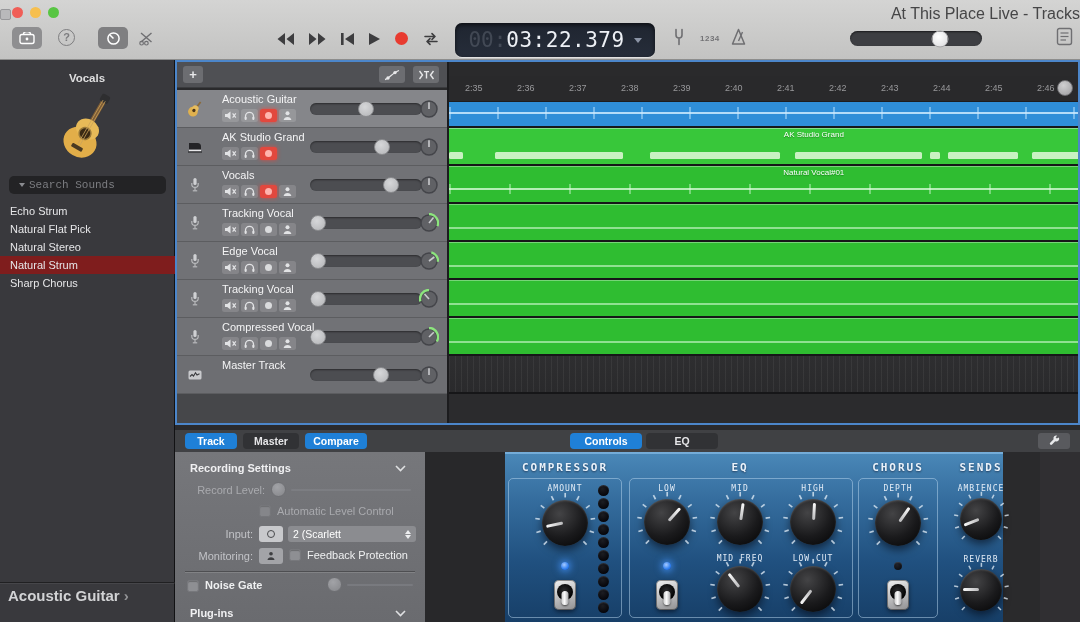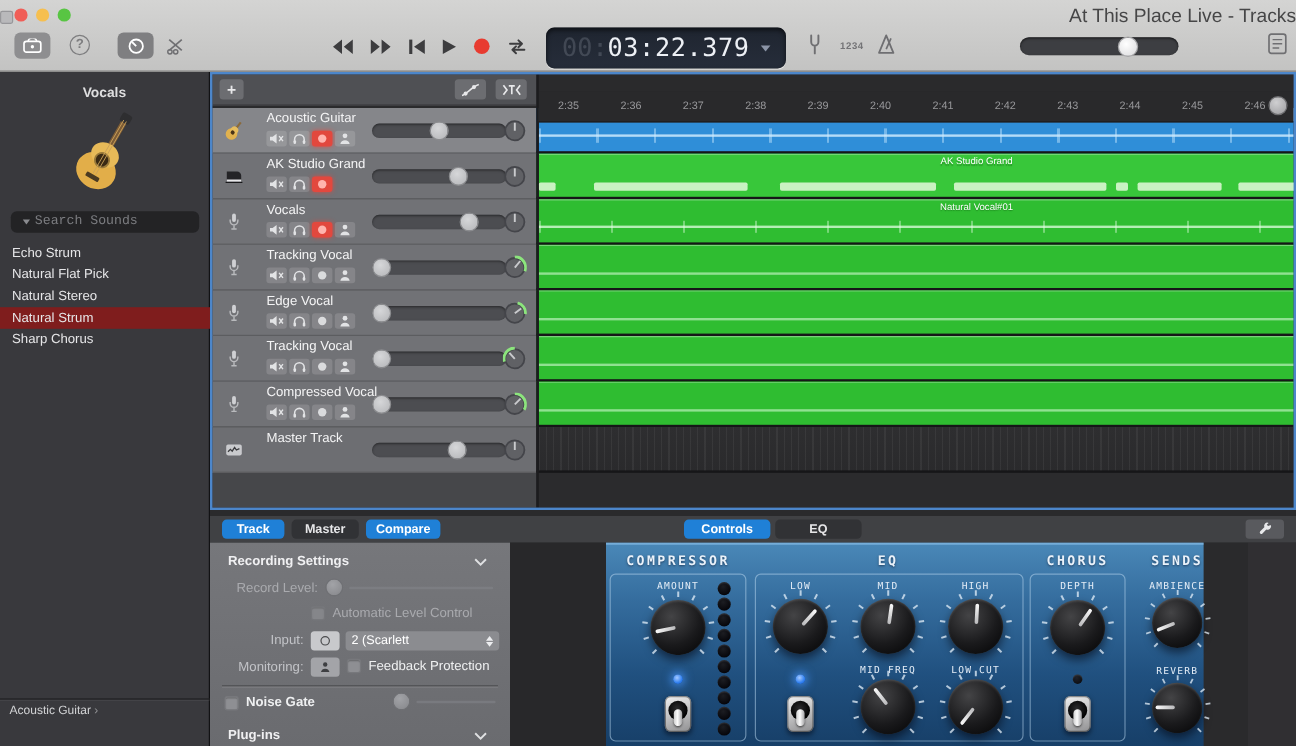--- a/index.html
+++ b/index.html
@@ -243,21 +243,21 @@
       <i style="width:0;height:0;border-left:3px solid transparent;border-right:3px solid transparent;border-top:4px solid #8a8b8f"></i>
       <input placeholder="Search Sounds" style="">
     </div>
     <div class="lib-item" style="top:142px">Echo Strum</div>
     <div class="lib-item" style="top:160px">Natural Flat Pick</div>
     <div class="lib-item" style="top:178px">Natural Stereo</div>
     <div class="lib-item sel" style="top:196px">Natural Strum</div>
     <div class="lib-item" style="top:214px">Sharp Chorus</div>
 
     <div style="position:absolute;left:0;top:522px;width:175px;height:1px;background:#202022;box-shadow:0 1px 0 rgba(255,255,255,.07)"></div>
-    <div style="position:absolute;left:8px;top:527px;font-size:10px;font-weight:normal;color:#d2d3d5">
+    <div style="position:absolute;left:8px;top:527px;font-size:15px;font-weight:bold;color:#d2d3d5">
       <span>Acoustic Guitar</span>
       <span style="color:#929396"> ›</span>
     </div>
 
   </div>
 
   <div class="thead-bar">
     <div class="hb" style="left:6px;top:4px;width:20px;height:17px;font-size:13px;font-weight:bold">+</div>
     <div class="hb" style="right:42px;top:4px;width:26px;height:17px">
       <svg width="16" height="12" viewBox="0 0 16 12">

